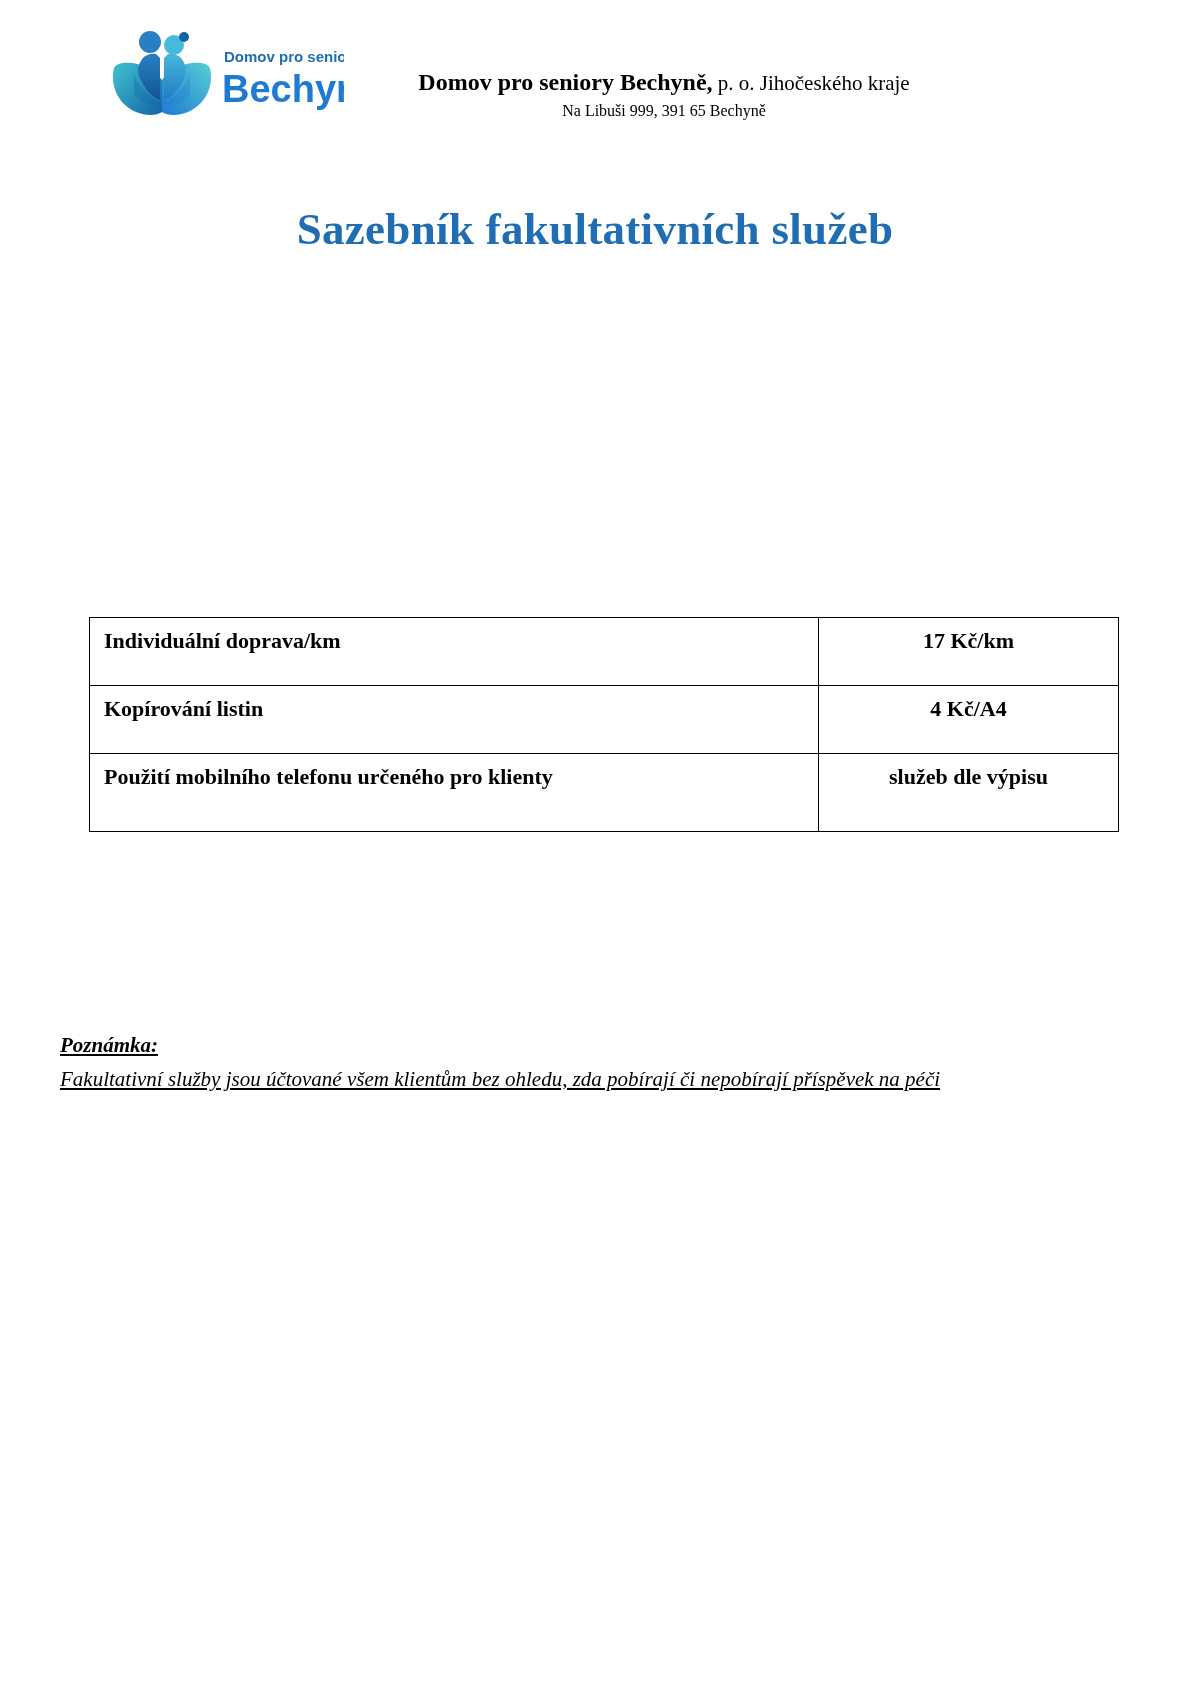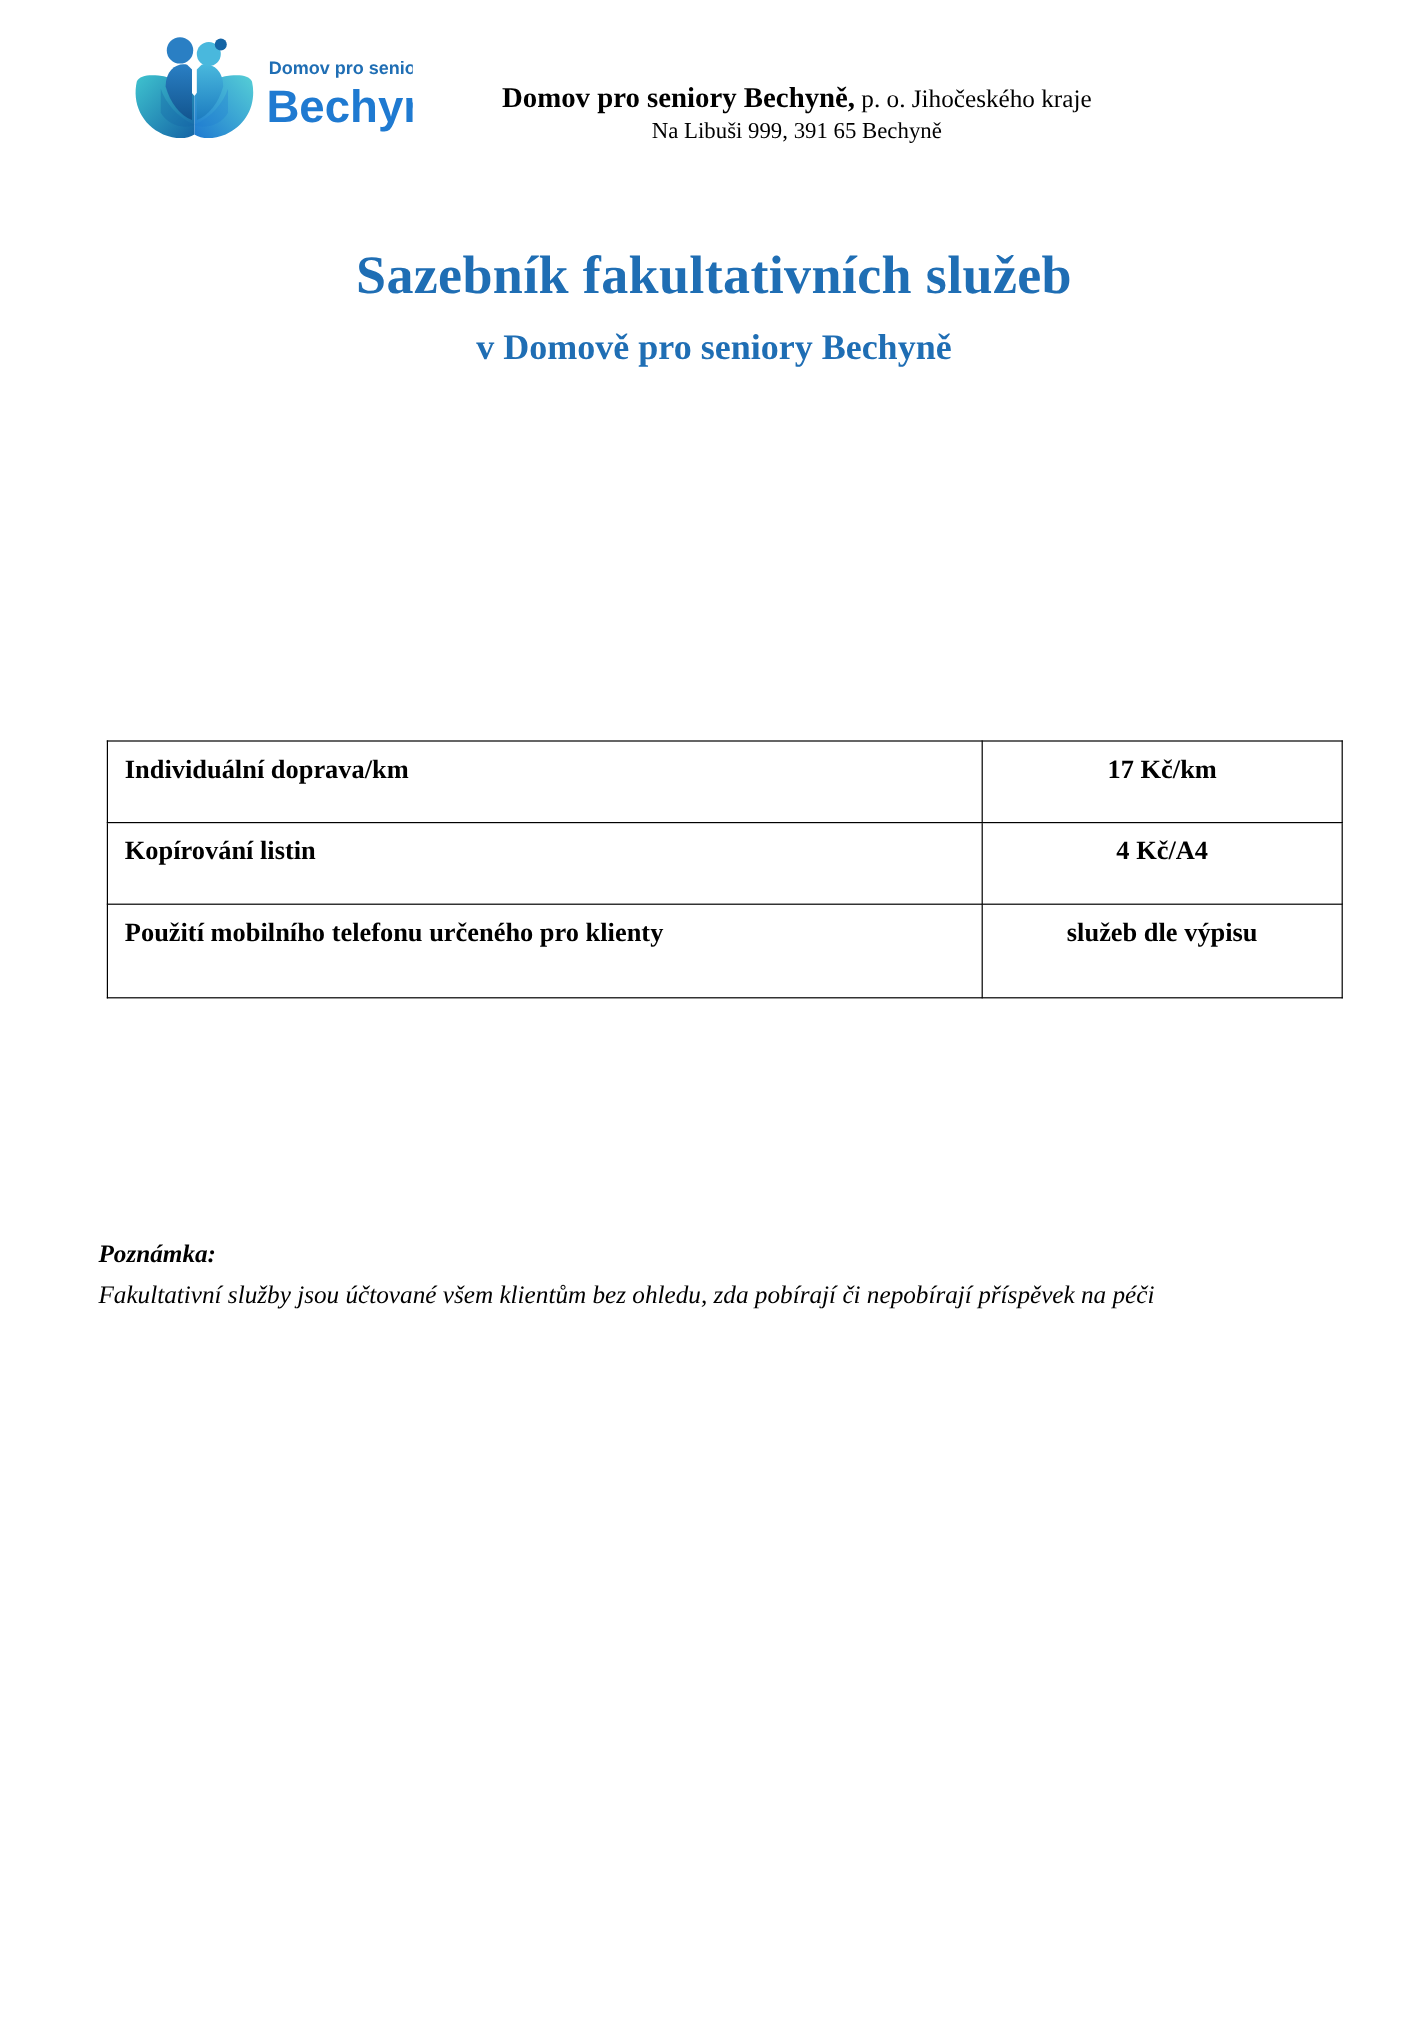--- a/index.html
+++ b/index.html
@@ -45,21 +45,21 @@
   .org-line1 {
     font-size: 21px;
     line-height: 28px;
     white-space: nowrap;
   }
   .org-line1 .org-strong {
     font-weight: bold;
     font-size: 24px;
   }
   .org-line2 {
-    font-size: 19px;
+    font-size: 16px;
     line-height: 27px;
     white-space: nowrap;
   }
 
   
   .title-area {
     position: absolute;
     left: 0;
     top: 196px;
     width: 1190px;
@@ -116,23 +116,24 @@
     width: 271px;
     text-align: center;
   }
   table.price-table tr.row-last td {
     padding-bottom: 40px;
   }
 
   
   .note-area {
     position: absolute;
-    left: 82px;
+    left: 60px;
     top: 1030px;
     width: 1060px;
+    text-decoration: underline;
   }
   .note-label {
     font-style: italic;
     font-weight: bold;
     font-size: 21px;
     line-height: 30px;
   }
   .note-text {
     font-style: italic;
     font-size: 21px;
@@ -192,21 +193,20 @@
 
   <div class="org-block">
     <div class="org-line1"><span class="org-strong">Domov pro seniory Bechyně,</span><span> p. o. Jihočeského kraje</span></div>
     <div class="org-line2">Na Libuši 999, 391 65 Bechyně</div>
   </div>
 
 </div>
 
 <div class="title-area">
   <div class="doc-title">Sazebník fakultativních služeb</div>
-  <div class="doc-subtitle">v Domově pro seniory Bechyně</div>
 </div>
 
 <div class="price-table-wrap">
   <table class="price-table">
     <tbody>
       <tr>
         <td class="col-service">Individuální doprava/km</td>
         <td class="col-price">17 Kč/km</td>
       </tr>
       <tr>

